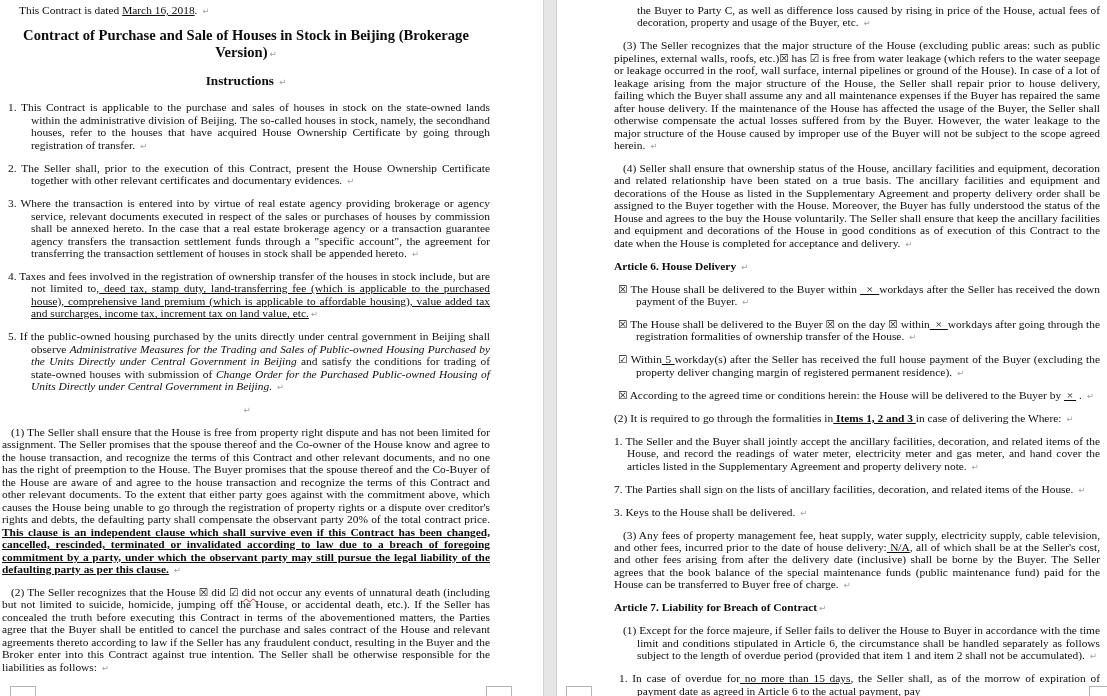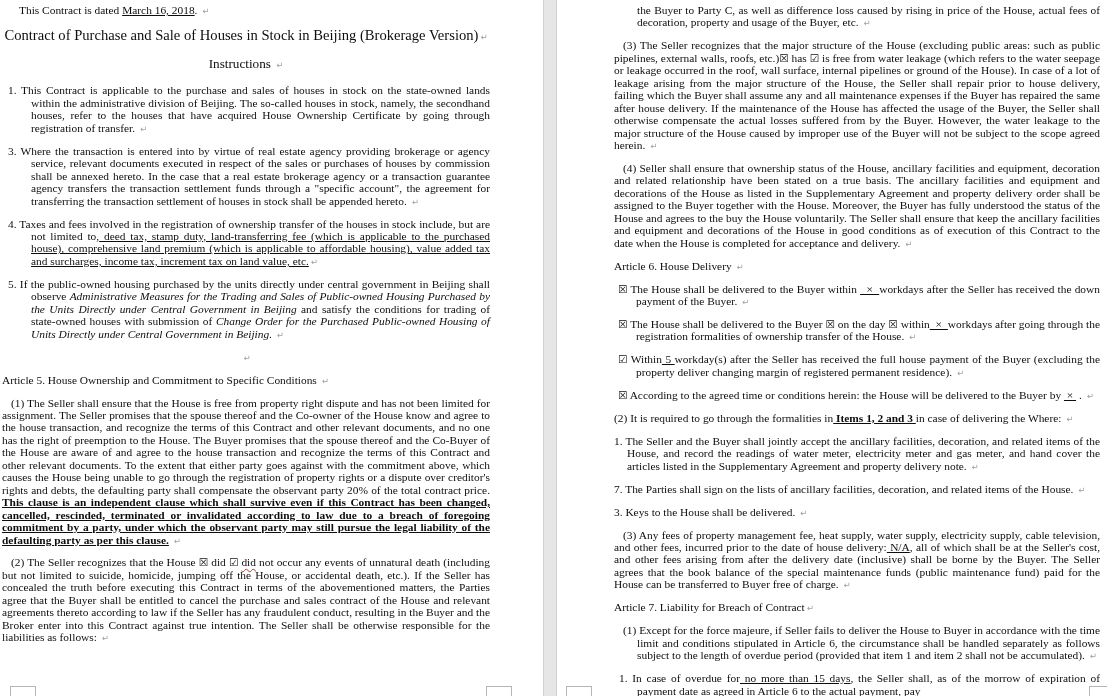--- a/index.html
+++ b/index.html
@@ -26,45 +26,45 @@
   .num-li{padding-left:29px;text-indent:-23px;}
   .para{text-indent:9px;}
   .para0{text-indent:0;}
   .cont{padding-left:23px;}
   .chk-li{padding-left:22px;text-indent:-18px;}
   .r-sub-li{padding-left:13px;text-indent:-13px;}
   .r-sub-li2{padding-left:23px;text-indent:-18px;}
   .hang{padding-left:23px;text-indent:-14px;}
   .empty-center{text-align:center;}
 
-  .b{font-weight:normal;margin-top:16px;}
+  .b{font-weight:bold;margin-top:16px;}
   .i{font-style:italic;}
   .u{text-decoration:underline;}
   .bu{font-weight:bold;text-decoration:underline;}
   .rw{text-decoration:underline;text-decoration-style:wavy;text-decoration-color:#d42a1e;text-decoration-thickness:1px;text-underline-offset:2px;}
   .chk{font-family:"DejaVu Sans",sans-serif;font-size:10.5px;}
   .pm{color:#9aa0a6;font-size:8.5px;font-family:"DejaVu Sans",sans-serif;margin-left:2px;display:inline-block;text-indent:0;text-decoration:none;}
 
   .corner-mark{position:absolute;width:24px;height:22px;border:1px solid #b5b5b5;background:#ffffff;bottom:-14px;}
 </style>
 </head>
 <body>
 
 <div class="canvas">
   <div class="page page-left">
     <div class="page-inner">
         <div class="blk dateline"><span>This Contract is dated </span><span class="u">March 16, 2018</span><span>. </span><span class="pm">↵</span></div>
         <div class="blk doc-title"><span class="b">Contract of Purchase and Sale of Houses in Stock in Beijing (Brokerage Version)</span><span class="pm">↵</span></div>
         <div class="blk doc-subtitle"><span class="b">Instructions </span><span class="pm">↵</span></div>
         <div class="blk num-li"><span>1. This Contract is applicable to the purchase and sales of houses in stock on the state-owned lands within the administrative division of Beijing. The so-called houses in stock, namely, the secondhand houses, refer to the houses that have acquired House Ownership Certificate by going through registration of transfer. </span><span class="pm">↵</span></div>
+        <div class="blk num-li"><span>2. The Seller shall, prior to the execution of this Contract, present the House Ownership Certificate together with other relevant certificates and documentary evidences. </span><span class="pm">↵</span></div>
         <div class="blk num-li"><span>3. Where the transaction is entered into by virtue of real estate agency providing brokerage or agency service, relevant documents executed in respect of the sales or purchases of houses by commission shall be annexed hereto. In the case that a real estate brokerage agency or a transaction guarantee agency transfers the transaction settlement funds through a "specific account", the agreement for transferring the transaction settlement of houses in stock shall be appended hereto. </span><span class="pm">↵</span></div>
         <div class="blk num-li"><span>4. Taxes and fees involved in the registration of ownership transfer of the houses in stock include, but are not limited to,</span><span class="u"> deed tax, stamp duty, land-transferring fee (which is applicable to the purchased house), comprehensive land premium (which is applicable to affordable housing), value added tax and surcharges, income tax, increment tax on land value, etc.</span><span class="pm">↵</span></div>
         <div class="blk num-li"><span>5. If the public-owned housing purchased by the units directly under central government in Beijing shall observe </span><span class="i">Administrative Measures for the Trading and Sales of Public-owned Housing Purchased by the Units Directly under Central Government in Beijing</span><span> and satisfy the conditions for trading of state-owned houses with submission of </span><span class="i">Change Order for the Purchased Public-owned Housing of Units Directly under Central Government in Beijing</span><span>. </span><span class="pm">↵</span></div>
         <div class="blk empty-center"><span class="pm">↵</span></div>
-        <div class="blk heading"><span class="b">Article 5. House Ownership and Commitment to Specific Conditions </span><span class="pm">↵</span></div>
         <div class="blk para"><span>(1) The Seller shall ensure that the House is free from property right dispute and has not been limited for assignment. The Seller promises that the spouse thereof and the Co-owner of the House know and agree to the house transaction, and recognize the terms of this Contract and other relevant documents, and no one has the right of preemption to the House. The Buyer promises that the spouse thereof and the Co-Buyer of the House are aware of and agree to the house transaction and recognize the terms of this Contract and other relevant documents. To the extent that either party goes against with the commitment above, which causes the House being unable to go through the registration of property rights or a dispute over creditor's rights and debts, the defaulting party shall compensate the observant party 20% of the total contract price. </span><span class="bu">This clause is an independent clause which shall survive even if this Contract has been changed, cancelled, rescinded, terminated or invalidated according to law due to a breach of foregoing commitment by a party, under which the observant party may still pursue the legal liability of the defaulting party as per this clause.</span><span> </span><span class="pm">↵</span></div>
         <div class="blk para"><span>(2) The Seller recognizes that the House </span><span class="chk">☒</span><span> did </span><span class="chk">☑</span><span> </span><span class="rw">did</span><span> not occur any events of unnatural death (including but not limited to suicide, homicide, jumping off the House, or accidental death, etc.). If the Seller has concealed the truth before executing this Contract in terms of the abovementioned matters, the Parties agree that the Buyer shall be entitled to cancel the purchase and sales contract of the House and relevant agreements thereto according to law if the Seller has any fraudulent conduct, resulting in the Buyer and the Broker enter into this Contract against true intention. The Seller shall be otherwise responsible for the liabilities as follows: </span><span class="pm">↵</span></div>
       </div>
     <div class="corner-mark" style="left:10px;"></div>
     <div class="corner-mark" style="left:486px;"></div>
   </div>
   <div class="page-gap"></div>
   <div class="page page-right">
     <div class="page-inner">
         <div class="blk cont"><span>the Buyer to Party C, as well as difference loss caused by rising in price of the House, actual fees of decoration, property and usage of the Buyer, etc. </span><span class="pm">↵</span></div>

